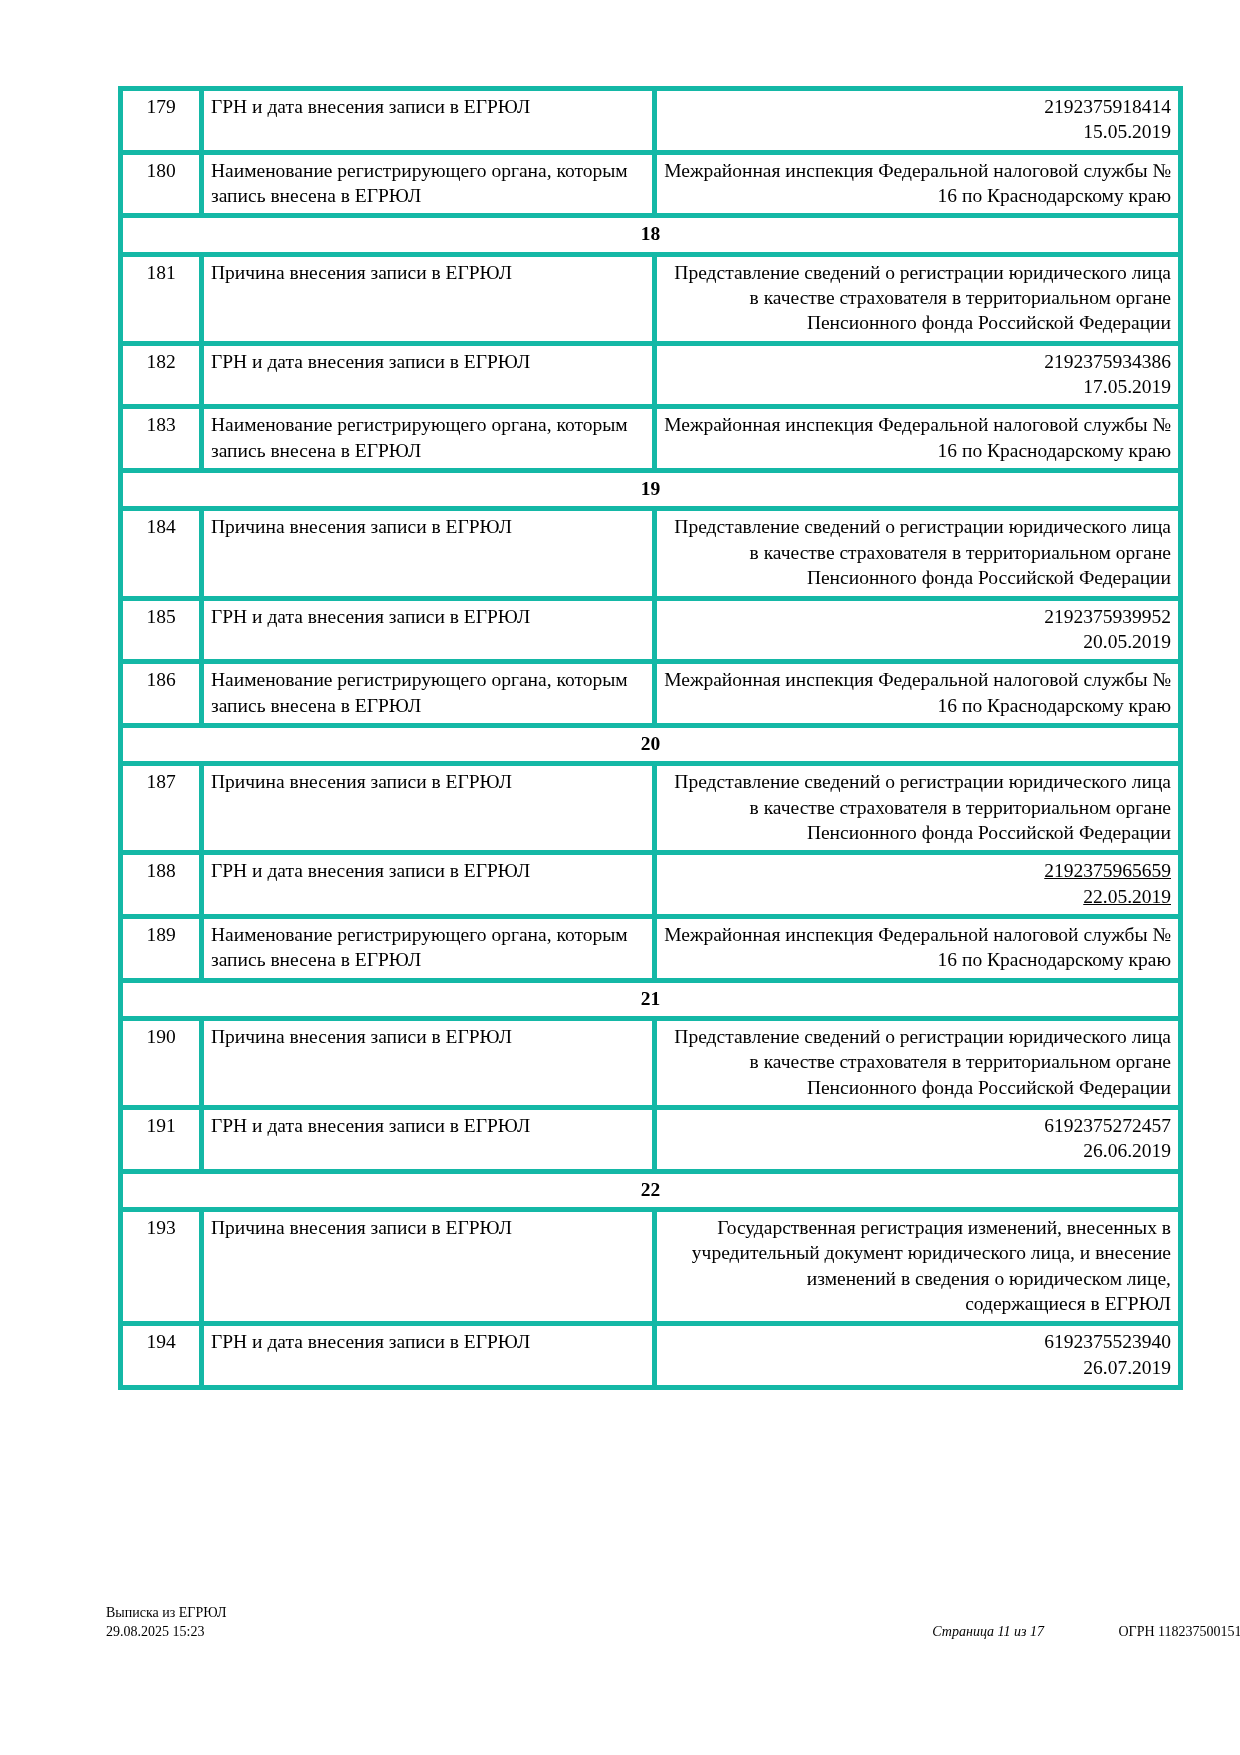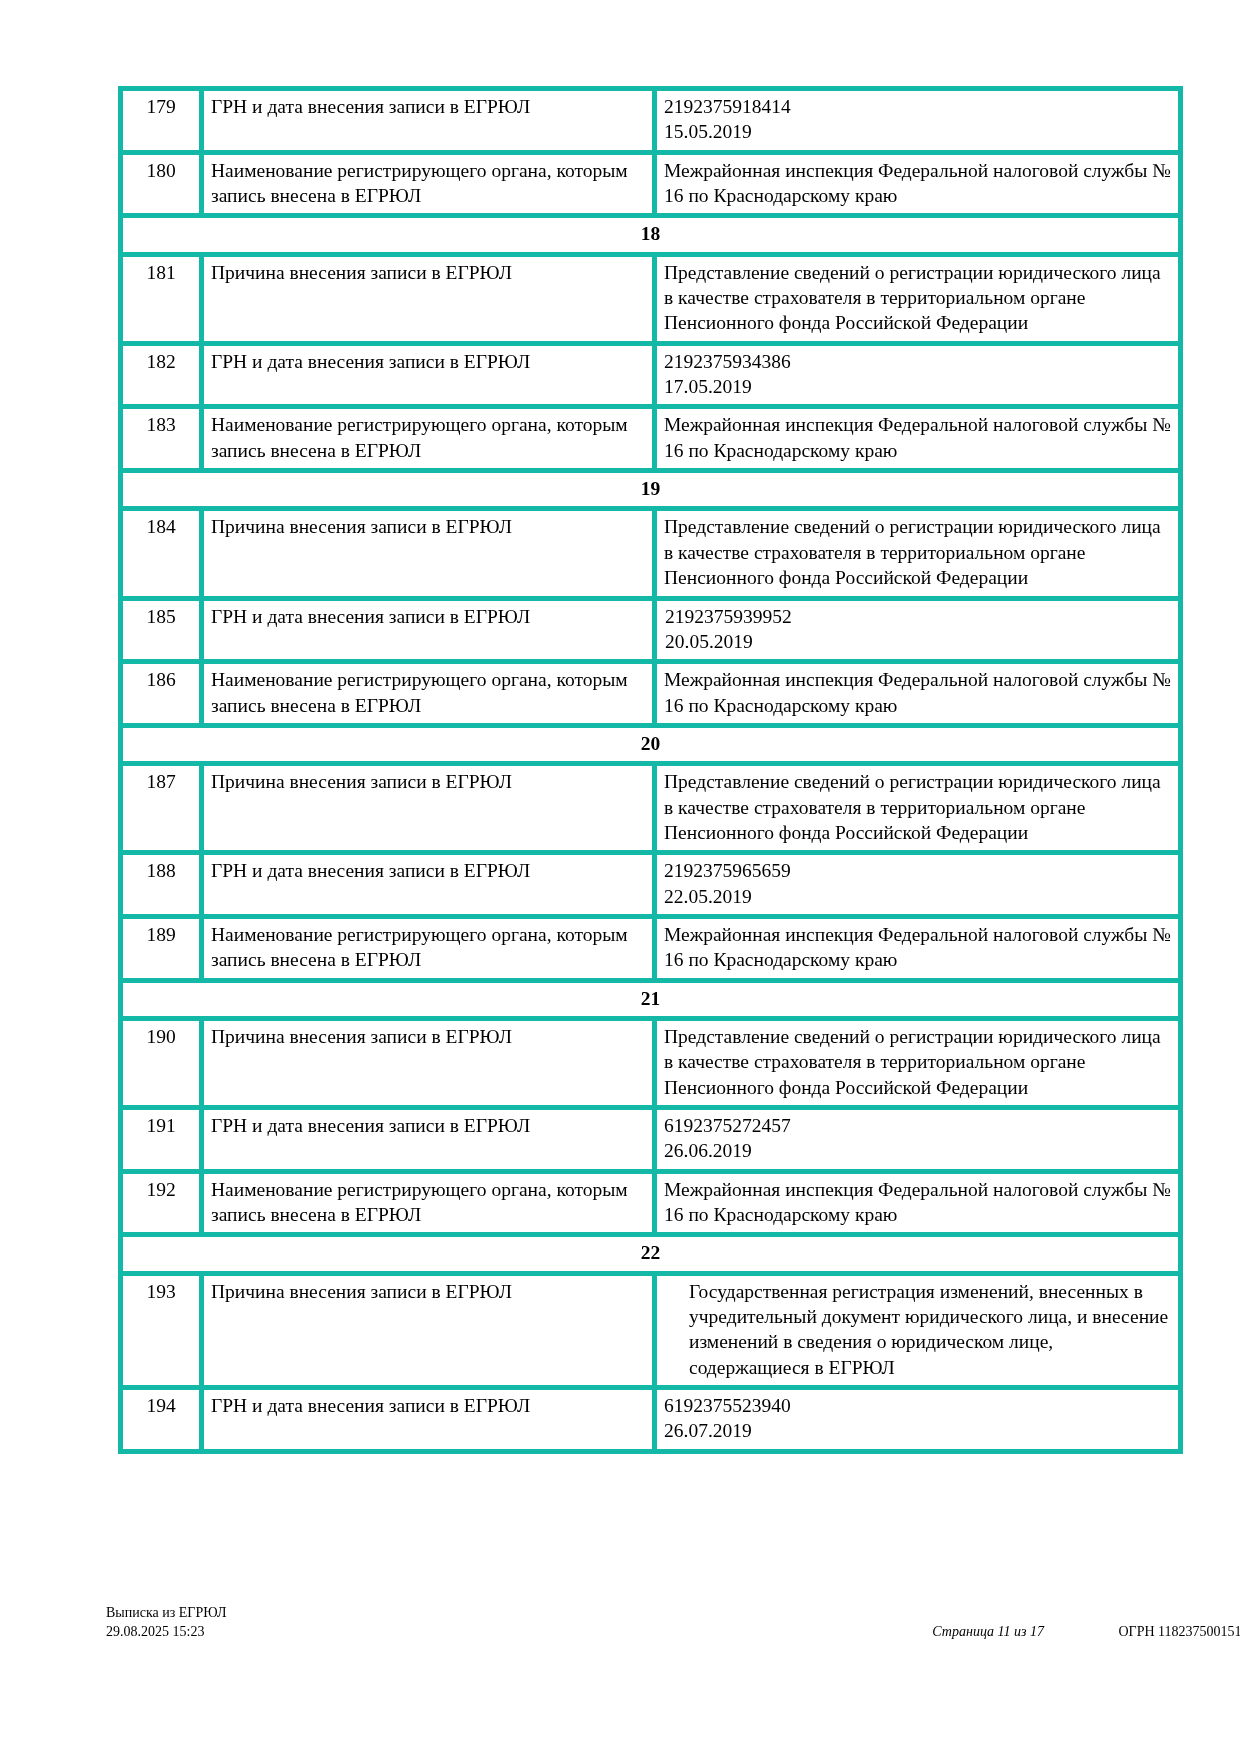--- a/index.html
+++ b/index.html
@@ -31,21 +31,21 @@
   }
   .doc-table td {
     border: 5px solid #14b8a6;
     vertical-align: top;
     padding: 3px 7px 5px 7px;
     font-size: 19.5px;
     line-height: 1.30;
   }
   .col-num { width: 62px; text-align: center; }
   .col-label { width: 434px; }
-  .col-value { width: 507px; }
+  .col-value { width: 507px; text-align: right; }
   .section-row td {
     text-align: center;
     font-weight: bold;
     padding: 3px 0 5px 0;
     font-size: 19.5px;
   }
   .footer {
     position: absolute;
     left: 0;
     top: 1604px;
@@ -135,46 +135,41 @@
           <td colspan="3">20</td>
         </tr>
         <tr>
           <td class="col-num">187</td>
           <td class="col-label">Причина внесения записи в ЕГРЮЛ</td>
           <td class="col-value" style="white-space: pre-line;">Представление сведений о регистрации юридического лица в качестве страхователя в территориальном органе Пенсионного фонда Российской Федерации</td>
         </tr>
         <tr>
           <td class="col-num">188</td>
           <td class="col-label">ГРН и дата внесения записи в ЕГРЮЛ</td>
-          <td class="col-value" style="white-space: pre-line;">2192375965659
+          <td class="col-value" style="white-space: pre-line; text-decoration: underline;">2192375965659
 22.05.2019</td>
         </tr>
         <tr>
           <td class="col-num">189</td>
           <td class="col-label">Наименование регистрирующего органа, которым запись внесена в ЕГРЮЛ</td>
           <td class="col-value" style="white-space: pre-line;">Межрайонная инспекция Федеральной налоговой службы № 16 по Краснодарскому краю</td>
         </tr>
         <tr class="section-row">
           <td colspan="3">21</td>
         </tr>
         <tr>
           <td class="col-num">190</td>
           <td class="col-label">Причина внесения записи в ЕГРЮЛ</td>
           <td class="col-value" style="white-space: pre-line;">Представление сведений о регистрации юридического лица в качестве страхователя в территориальном органе Пенсионного фонда Российской Федерации</td>
         </tr>
         <tr>
           <td class="col-num">191</td>
           <td class="col-label">ГРН и дата внесения записи в ЕГРЮЛ</td>
           <td class="col-value" style="white-space: pre-line;">6192375272457
 26.06.2019</td>
-        </tr>
-        <tr>
-          <td class="col-num">192</td>
-          <td class="col-label">Наименование регистрирующего органа, которым запись внесена в ЕГРЮЛ</td>
-          <td class="col-value" style="white-space: pre-line;">Межрайонная инспекция Федеральной налоговой службы № 16 по Краснодарскому краю</td>
         </tr>
         <tr class="section-row">
           <td colspan="3">22</td>
         </tr>
         <tr>
           <td class="col-num">193</td>
           <td class="col-label">Причина внесения записи в ЕГРЮЛ</td>
           <td class="col-value" style="white-space: pre-line; padding-left: 32px;">Государственная регистрация изменений, внесенных в учредительный документ юридического лица, и внесение изменений в сведения о юридическом лице, содержащиеся в ЕГРЮЛ</td>
         </tr>
         <tr>

